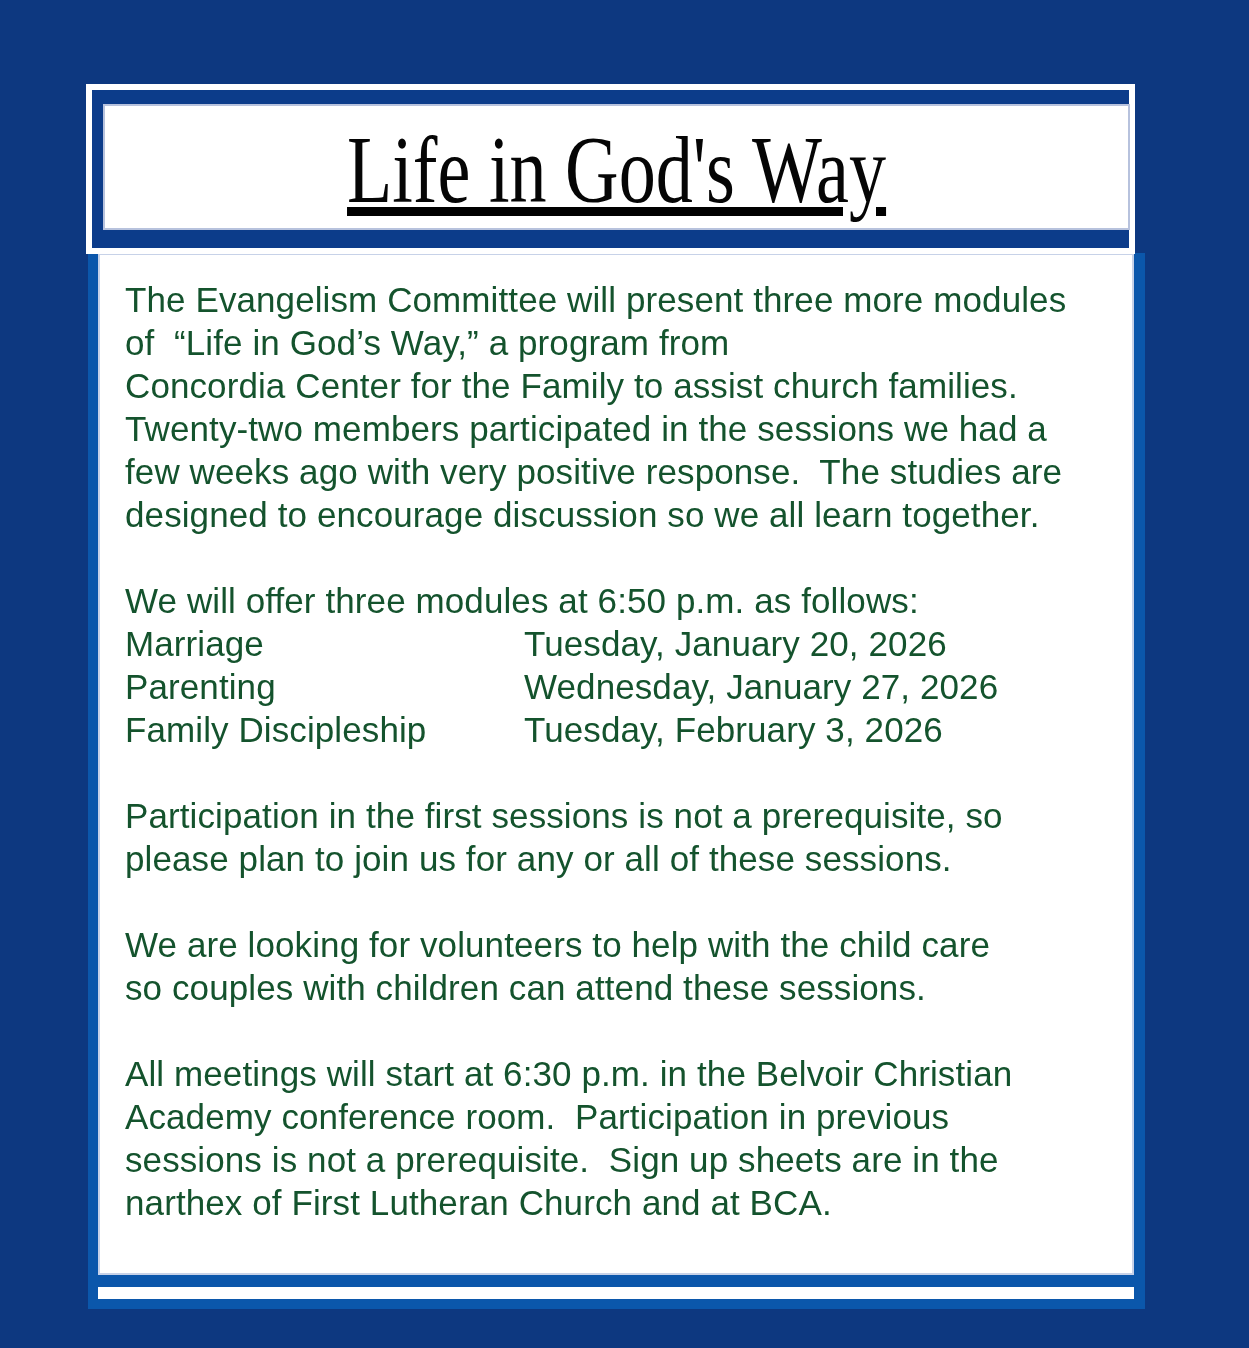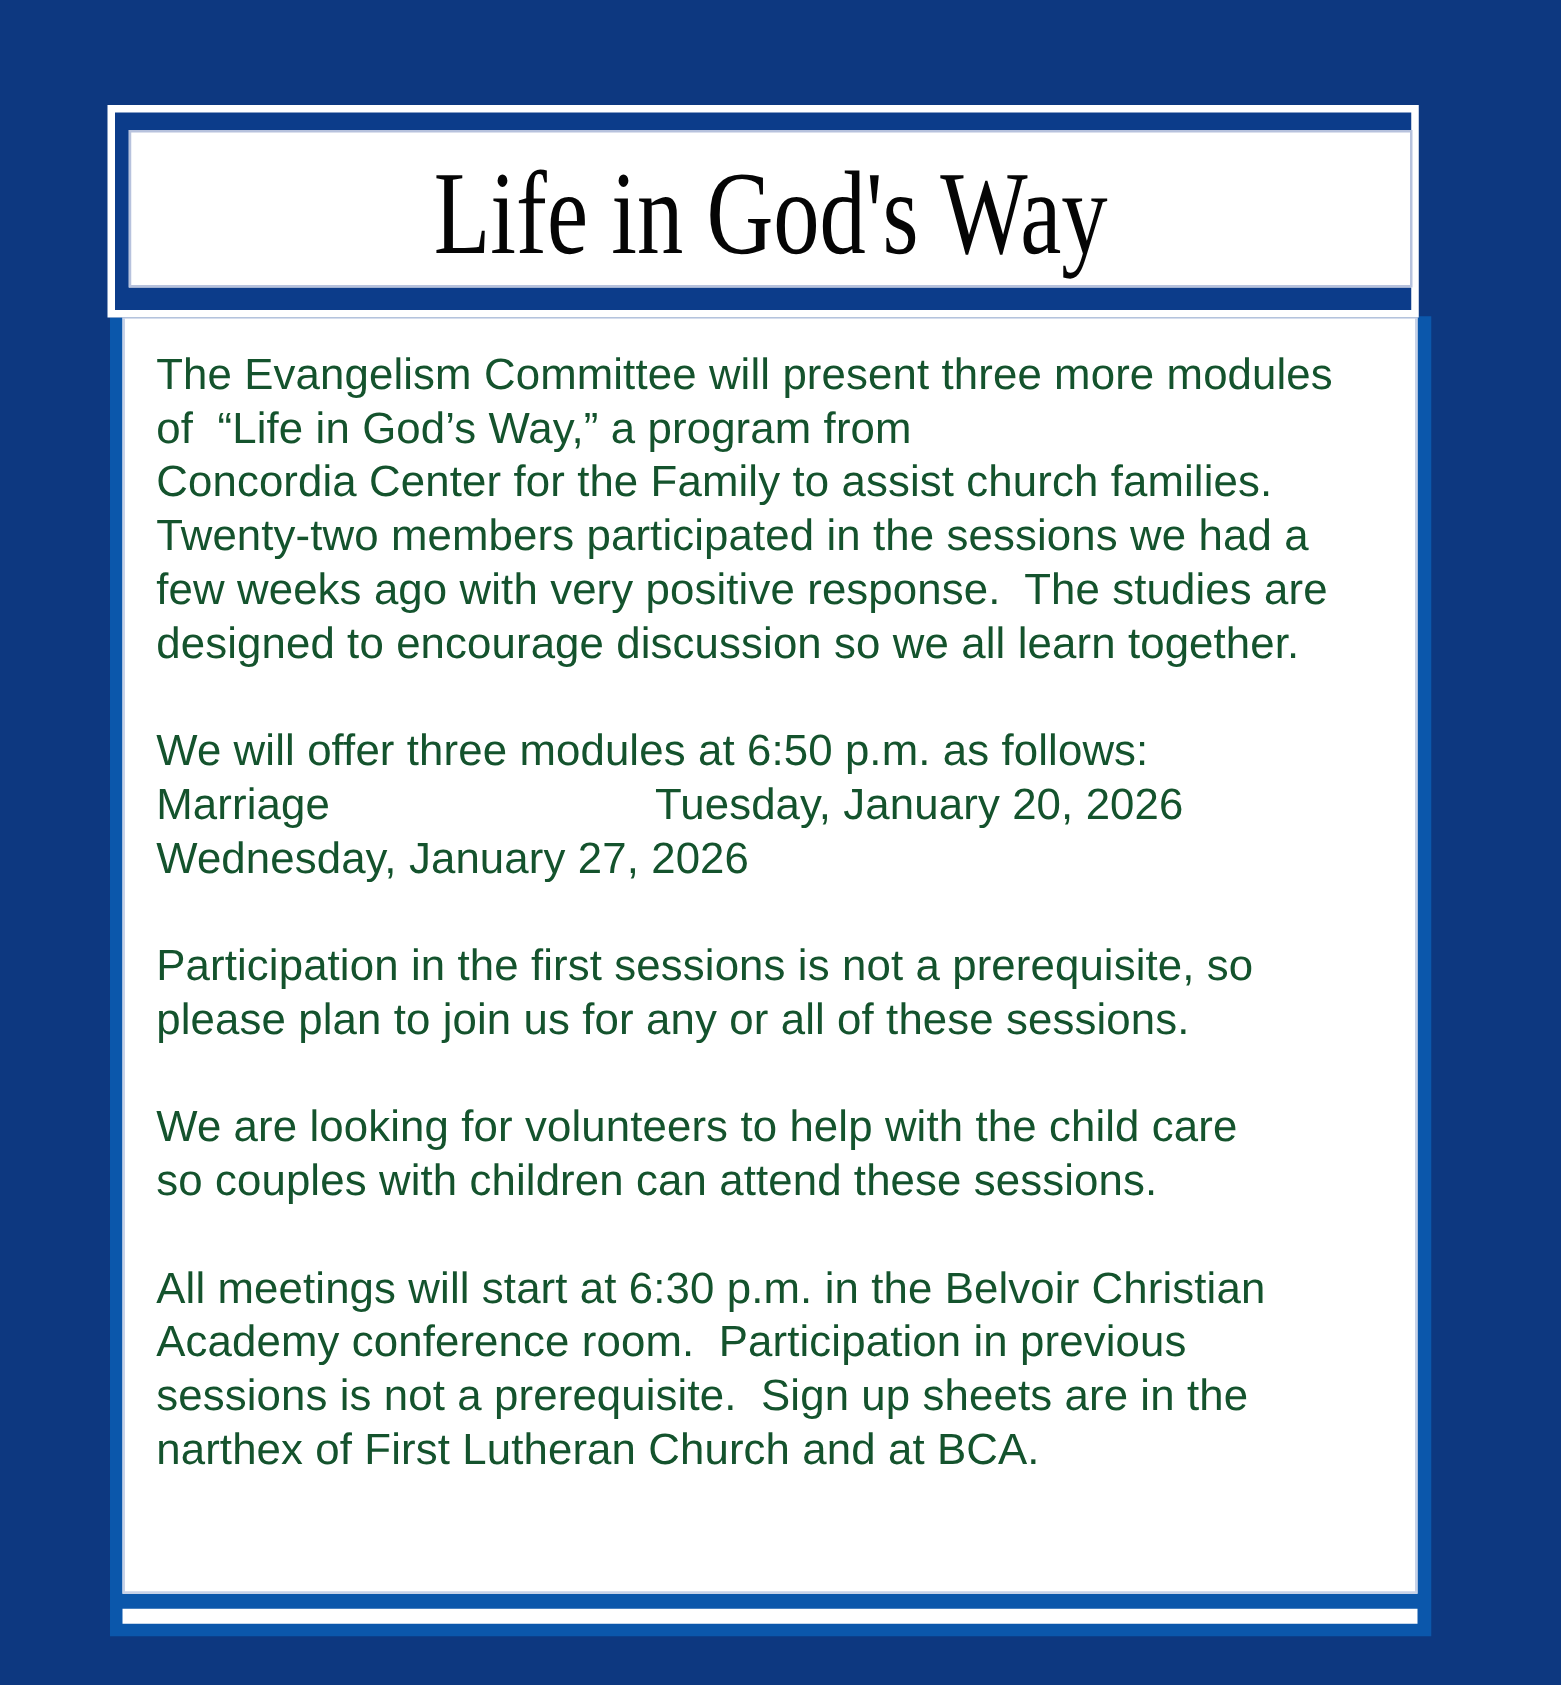--- a/index.html
+++ b/index.html
@@ -28,20 +28,21 @@
   .title-inner {
     position: absolute;
     left: 11px; top: 14px;
     width: 1027px; height: 126px;
     box-sizing: border-box;
     background: #ffffff;
     border: 2px solid #b7c2dd;
     display: flex;
     align-items: center;
     justify-content: center;
+    text-decoration: underline;
   }
   .title-text {
     font-family: "Liberation Serif", serif;
     font-size: 95px;
     line-height: 1;
     color: #050505;
     white-space: nowrap;
     transform: scaleX(0.78);
     transform-origin: center;
     position: relative;
@@ -111,21 +112,26 @@
 
         <div class="spacer"></div>
 
         <div class="para">We will offer three modules at 6:50 p.m. as follows:</div>
 
         <div class="sched-row">
           <span class="sched-module">Marriage</span>
           <span class="sched-date">Tuesday, January 20, 2026</span>
         </div>
         <div class="sched-row">
+          <span class="sched-module">Parenting</span>
           <span class="sched-date">Wednesday, January 27, 2026</span>
+        </div>
+        <div class="sched-row">
+          <span class="sched-module">Family Discipleship</span>
+          <span class="sched-date">Tuesday, February 3, 2026</span>
         </div>
 
         <div class="spacer"></div>
 
         <div class="para">Participation in the first sessions is not a prerequisite, so
 please plan to join us for any or all of these sessions.</div>
 
         <div class="spacer"></div>
 
         <div class="para italic">We are looking for volunteers to help with the child care

